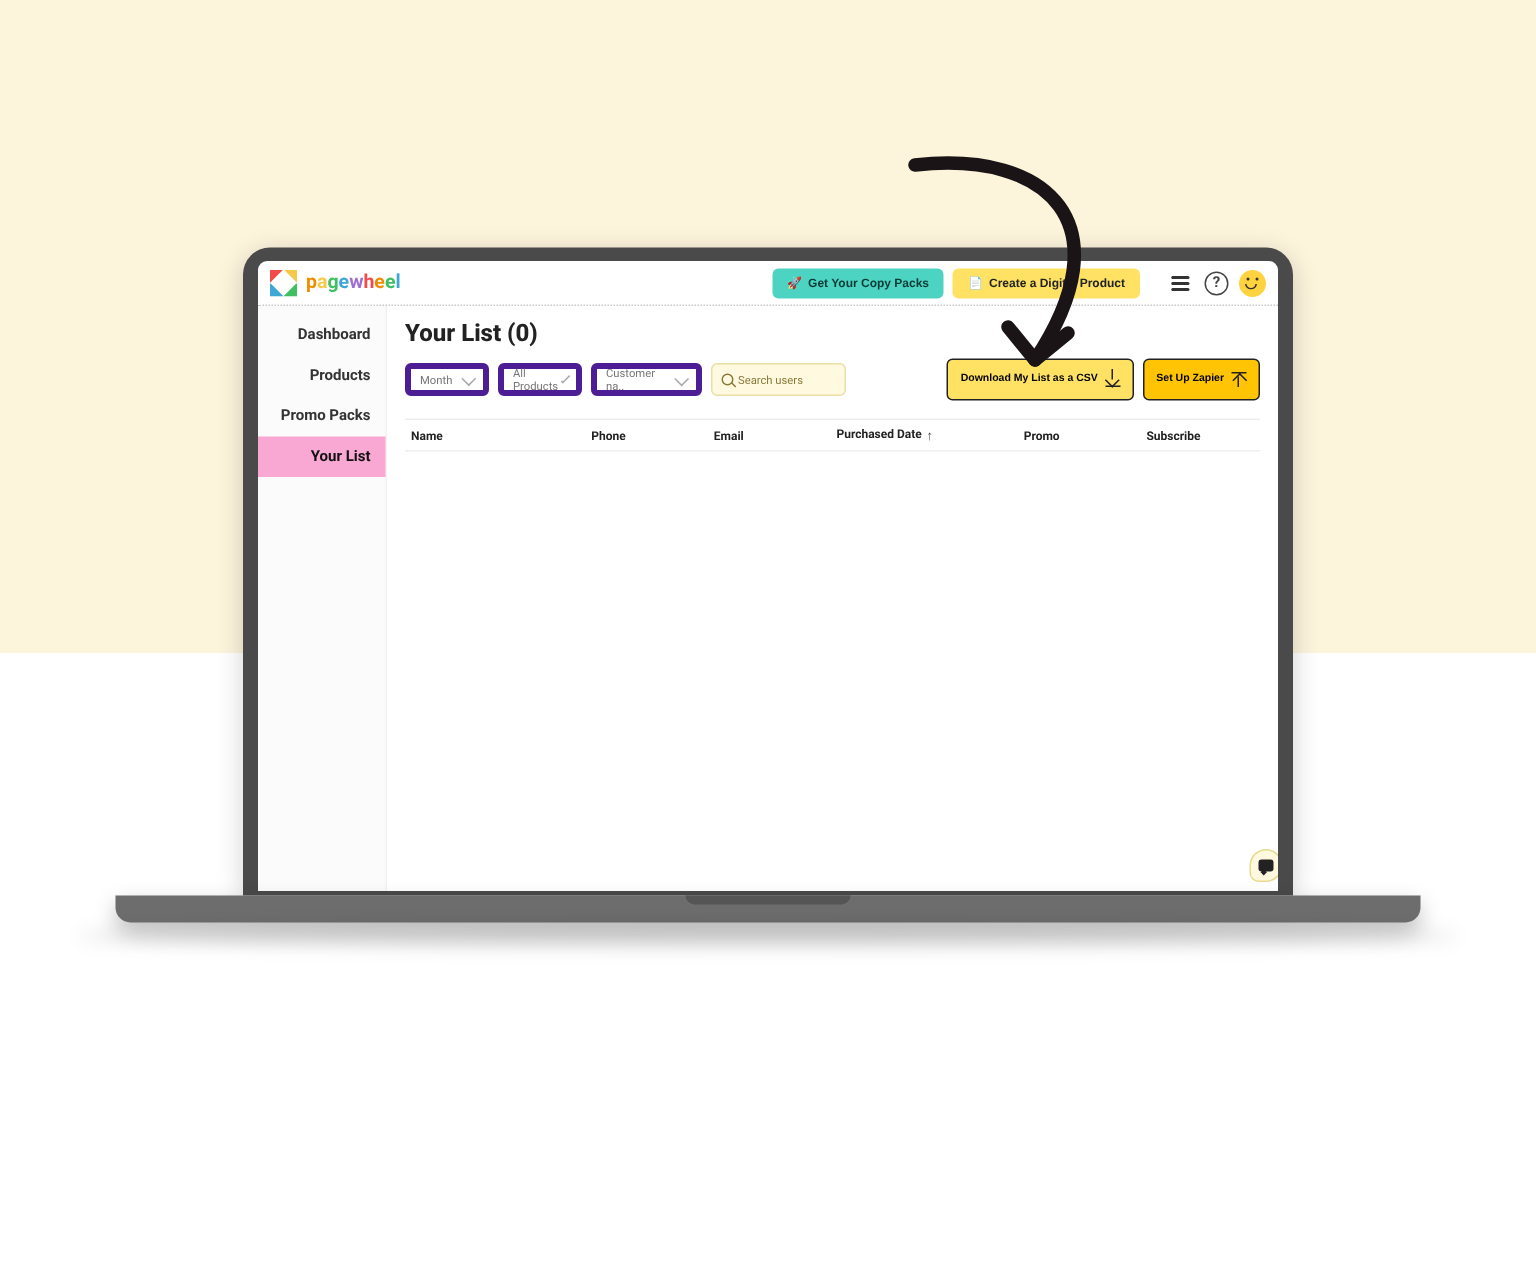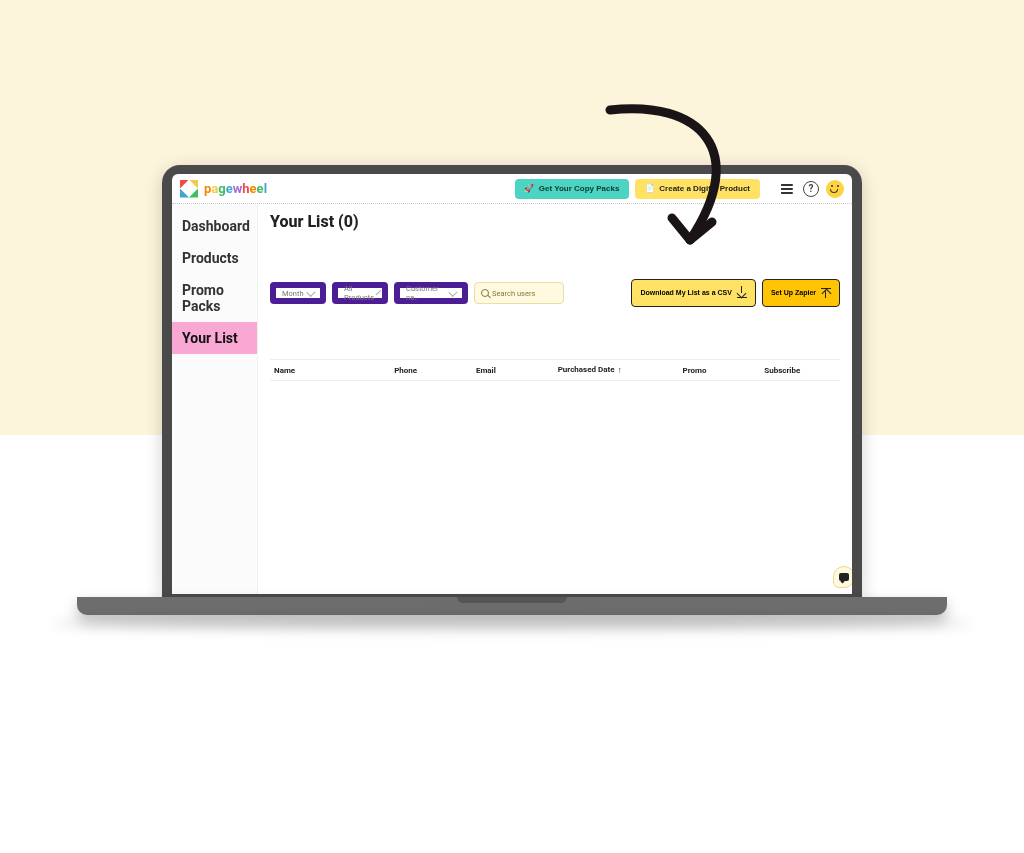--- a/index.html
+++ b/index.html
@@ -122,31 +122,31 @@
   .smiley:before{left:5px;} .smiley:after{right:5px;}
   .smiley .mouth{position:absolute;width:8px;height:4px;border:1.5px solid #333;border-top:none;border-radius:0 0 8px 8px;left:4px;top:9px;}
 
   
   .app-body{ flex:1; display:flex; }
   .sidebar{
     width:86px; background:#fbfbfb; border-right:1px solid #f1f1f1;
     display:flex; flex-direction:column; padding-top:6px;
   }
   .side-item{
-    font-size:14px; font-weight:700; color:#333;
-    padding:8px 10px; cursor:pointer;
+    font-size:10px; font-weight:700; color:#333;
+    padding:8px 10px; cursor:pointer;text-align:right;
   }
   .side-item.active{ background:#f9a8d4; color:#111;}
-  .main{ flex:1; padding:8px 12px 0 12px; display:flex; flex-direction:column; position:relative;gap:40px;}
+  .main{ flex:1; padding:8px 12px 0 12px; display:flex; flex-direction:column; position:relative;}
 
   .page-title{ font-size:16px; font-weight:800; margin-bottom:8px;}
 
   .filter-row{ display:flex; gap:6px; align-items:center; flex-wrap:nowrap;}
   .dropdown{
-    height:22px; border:6px solid #4c1d95; border-radius:4px;
+    height:22px; border:4px solid #4c1d95; border-radius:4px;
     background:#fff; padding:0 6px;
     display:flex; align-items:center; gap:4px;
     font-size:7.5px; color:#777; cursor:pointer;
   }
   .dd-w1{width:56px;} .dd-w2{width:56px;} .dd-w3{width:74px;}
   .chev{width:7px;height:7px;border-right:1.3px solid #aaa;border-bottom:1.3px solid #aaa;transform:rotate(45deg);margin-top:-2px;margin-left:auto;}
   .search-box{
     height:22px; width:90px; border:1px solid #eadfa8;
     background:#fff9df; border-radius:4px;
     display:flex;align-items:center; padding:0 6px; gap:3px;

